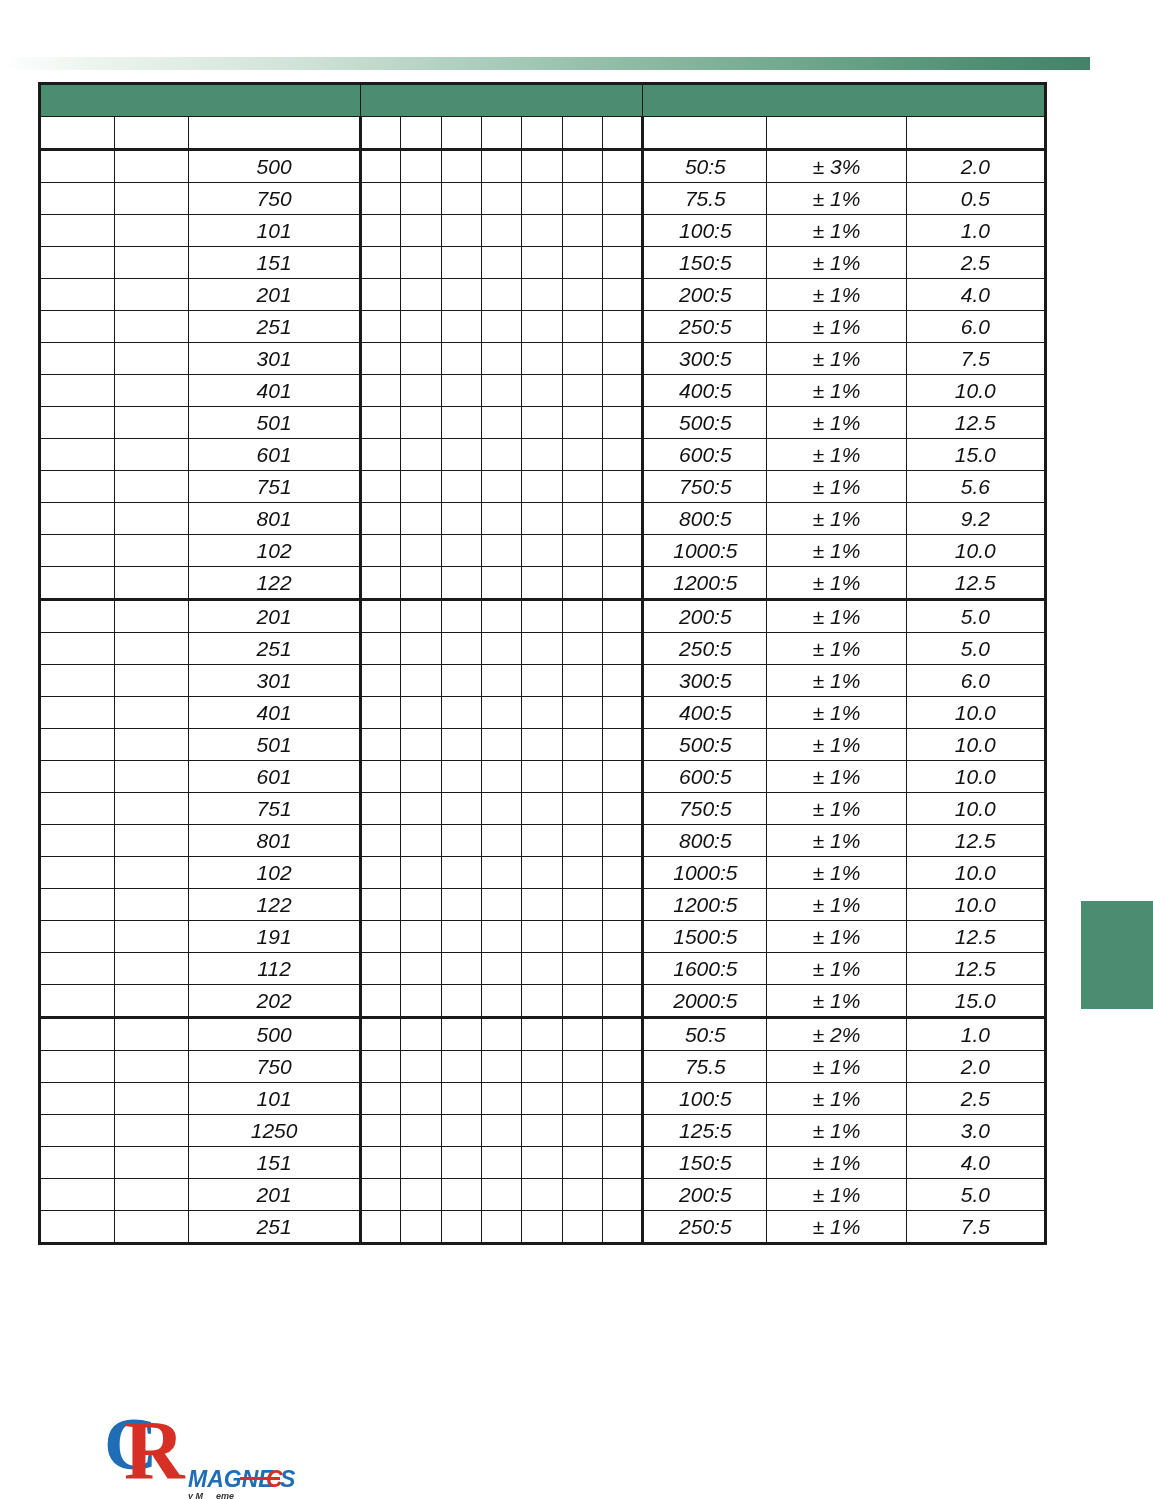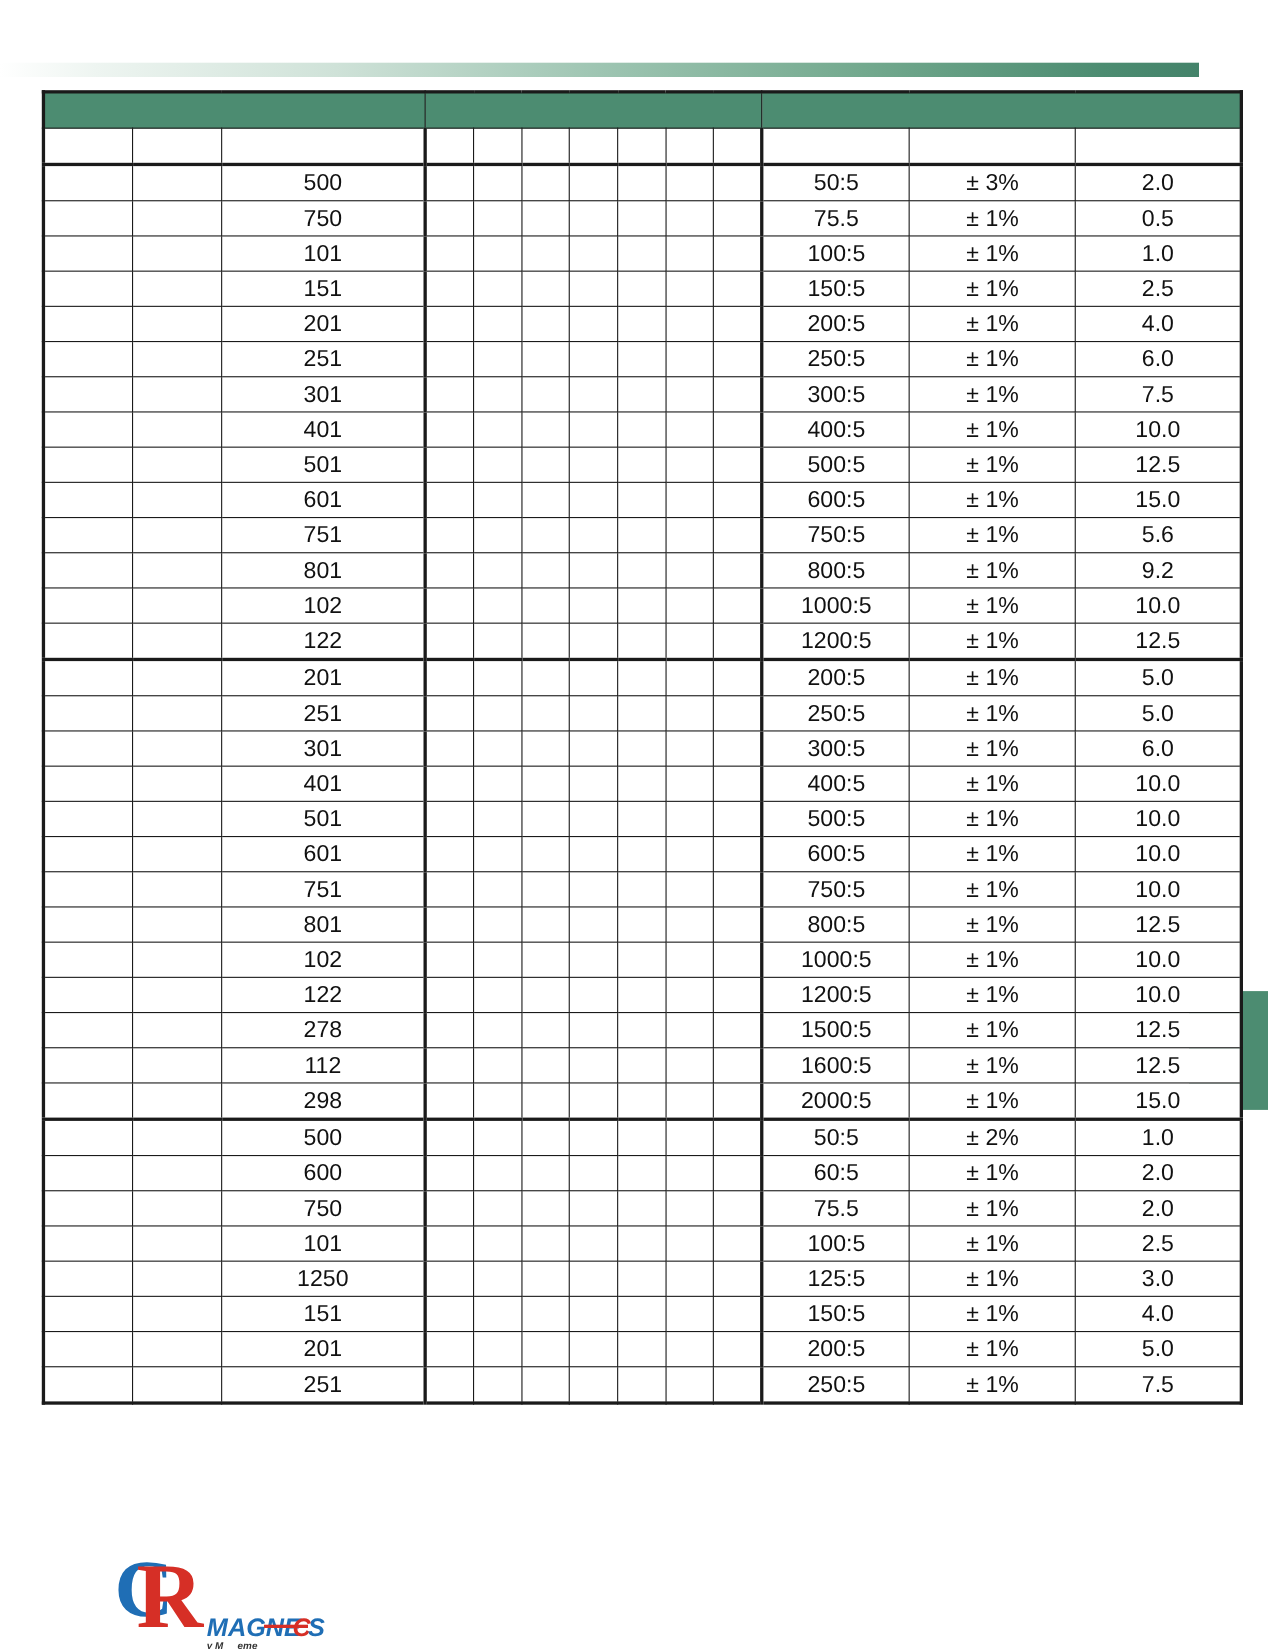--- a/index.html
+++ b/index.html
@@ -33,23 +33,24 @@
     width: 72px;
     height: 108px;
     background: #4c8c71;
   }
 
   
   #spec-table {
     position: absolute;
     left: 38px;
     top: 82px;
-    width: 1092px;
+    width: 1009px;
     border-collapse: collapse;
     table-layout: fixed;
+    font-style: italic;
   }
   #spec-table td, #spec-table th {
     border: 1px solid #1a1a1a;
     padding: 0;
     margin: 0;
     font-weight: normal;
     text-align: center;
     vertical-align: middle;
     font-size: 21px;
     color: #111111;
@@ -499,21 +500,21 @@
         <td></td>
         <td></td>
         <td class="sec-major-r"></td>
         <td>1200:5</td>
         <td>± 1%</td>
         <td>10.0</td>
       </tr>
       <tr>
         <td></td>
         <td></td>
-        <td class="sec-major-r">278</td>
+        <td class="sec-major-r">191</td>
         <td></td>
         <td></td>
         <td></td>
         <td></td>
         <td></td>
         <td></td>
         <td class="sec-major-r"></td>
         <td>1500:5</td>
         <td>± 1%</td>
         <td>12.5</td>
@@ -529,21 +530,21 @@
         <td></td>
         <td></td>
         <td class="sec-major-r"></td>
         <td>1600:5</td>
         <td>± 1%</td>
         <td>12.5</td>
       </tr>
       <tr>
         <td></td>
         <td></td>
-        <td class="sec-major-r">298</td>
+        <td class="sec-major-r">202</td>
         <td></td>
         <td></td>
         <td></td>
         <td></td>
         <td></td>
         <td></td>
         <td class="sec-major-r"></td>
         <td>2000:5</td>
         <td>± 1%</td>
         <td>15.0</td>
@@ -555,35 +556,20 @@
         <td></td>
         <td></td>
         <td></td>
         <td></td>
         <td></td>
         <td></td>
         <td class="sec-major-r"></td>
         <td>50:5</td>
         <td>± 2%</td>
         <td>1.0</td>
-      </tr>
-      <tr>
-        <td></td>
-        <td></td>
-        <td class="sec-major-r">600</td>
-        <td></td>
-        <td></td>
-        <td></td>
-        <td></td>
-        <td></td>
-        <td></td>
-        <td class="sec-major-r"></td>
-        <td>60:5</td>
-        <td>± 1%</td>
-        <td>2.0</td>
       </tr>
       <tr>
         <td></td>
         <td></td>
         <td class="sec-major-r">750</td>
         <td></td>
         <td></td>
         <td></td>
         <td></td>
         <td></td>

